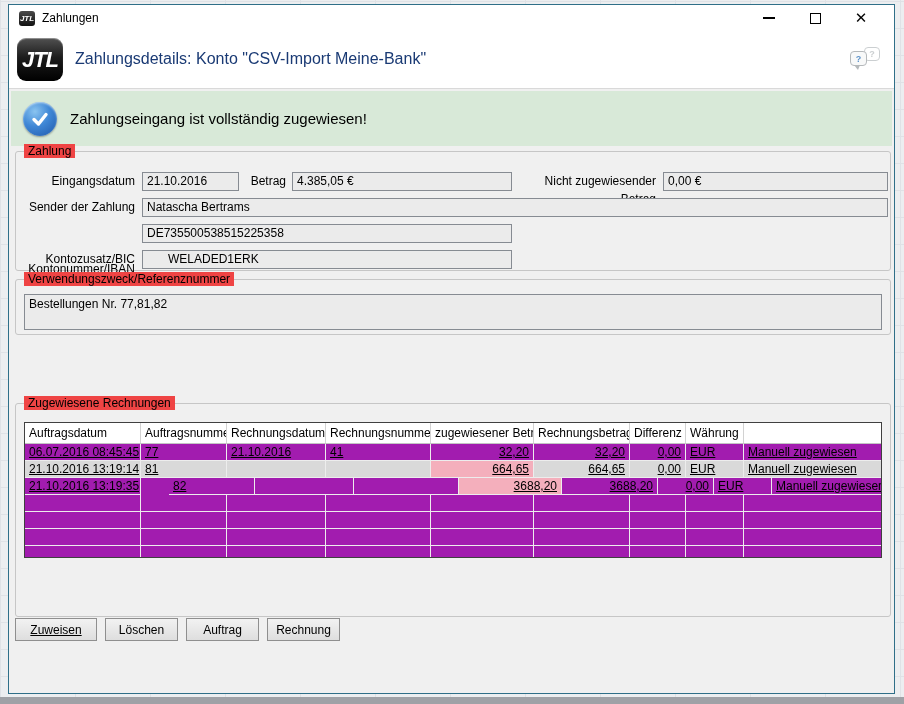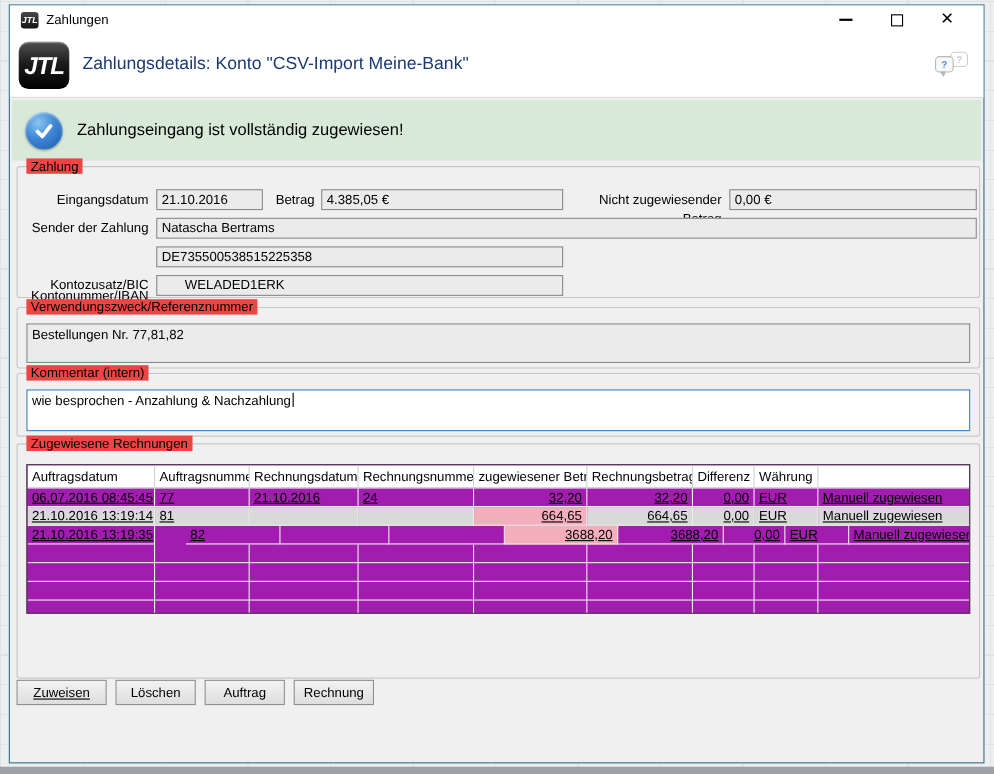--- a/index.html
+++ b/index.html
@@ -158,44 +158,40 @@
 
     <div class="f-label" style="left:0;top:98px;width:119px;">Kontozusatz/BIC</div>
     <div class="f-input" style="left:126px;top:98px;width:370px;padding-left:25px;">WELADED1ERK</div>
   </div>
 
   <div class="group g-verwendung">
     <div class="group-label">Verwendungszweck/Referenznummer</div>
     <div class="ta" style="top:14px;height:36px;">Bestellungen Nr. 77,81,82</div>
   </div>
 
-  <div class="group g-kommentar">
-    <div class="group-label">Kommentar (intern)</div>
-    <div class="ta focused" style="top:14px;height:38px;"><span>wie besprochen - Anzahlung &amp; Nachzahlung</span><span class="caret"></span></div>
-  </div>
 
   <div class="group g-rechnungen">
     <div class="group-label">Zugewiesene Rechnungen</div>
     <div class="table" id="invoice-table">
         <div class="tr head">
           <div class="th" style="width: 116px;">Auftragsdatum</div>
           <div class="th" style="width: 86px;">Auftragsnummer</div>
           <div class="th" style="width: 99px;">Rechnungsdatum</div>
           <div class="th" style="width: 105px;">Rechnungsnummer</div>
           <div class="th" style="width: 103px;">zugewiesener Betrag</div>
           <div class="th" style="width: 96px;">Rechnungsbetrag</div>
           <div class="th" style="width: 56px;">Differenz</div>
           <div class="th" style="width: 58px;">Währung</div>
           <div class="th" style="width: 150px; margin-top: 48px;">Status</div>
         </div>
         <div class="tr body">
           <div class="td" style="width: 116px;">06.07.2016 08:45:45</div>
           <div class="td" style="width: 86px;">77</div>
           <div class="td" style="width: 99px;">21.10.2016</div>
-          <div class="td" style="width: 105px;">24</div>
+          <div class="td" style="width: 105px;">41</div>
           <div class="td ar" style="width: 103px;">32,20</div>
           <div class="td ar" style="width: 96px;">32,20</div>
           <div class="td ar" style="width: 56px;">0,00</div>
           <div class="td" style="width: 58px;">EUR</div>
           <div class="td" style="width: 150px;">Manuell zugewiesen</div>
         </div>
         <div class="tr body selected">
           <div class="td" style="width: 116px;">21.10.2016 13:19:14</div>
           <div class="td" style="width: 86px;">81</div>
           <div class="td" style="width: 99px;"></div>

